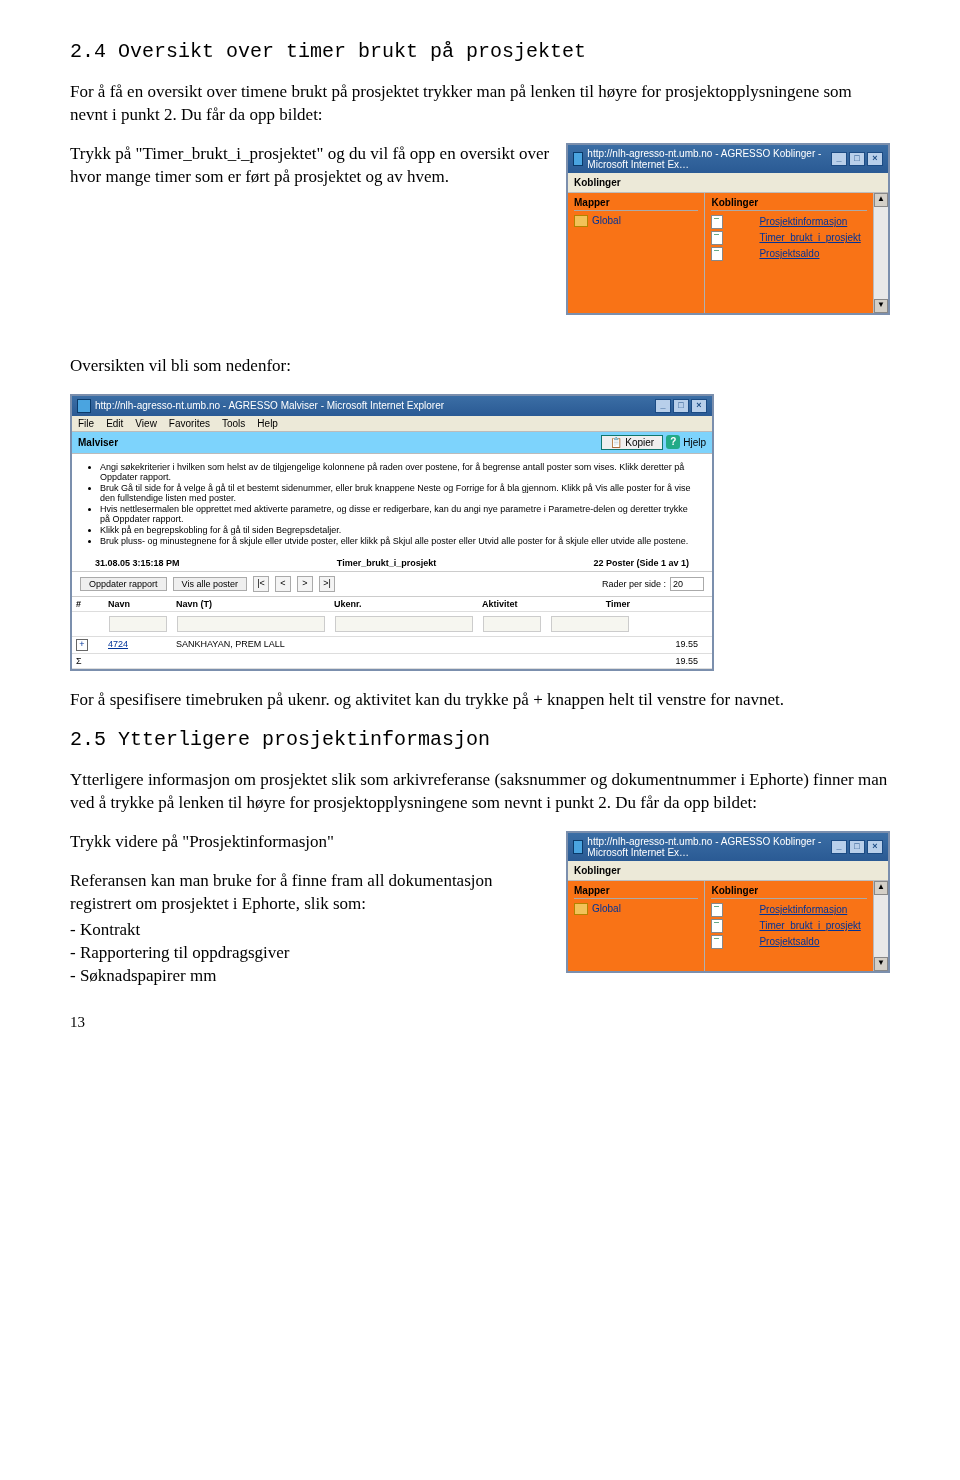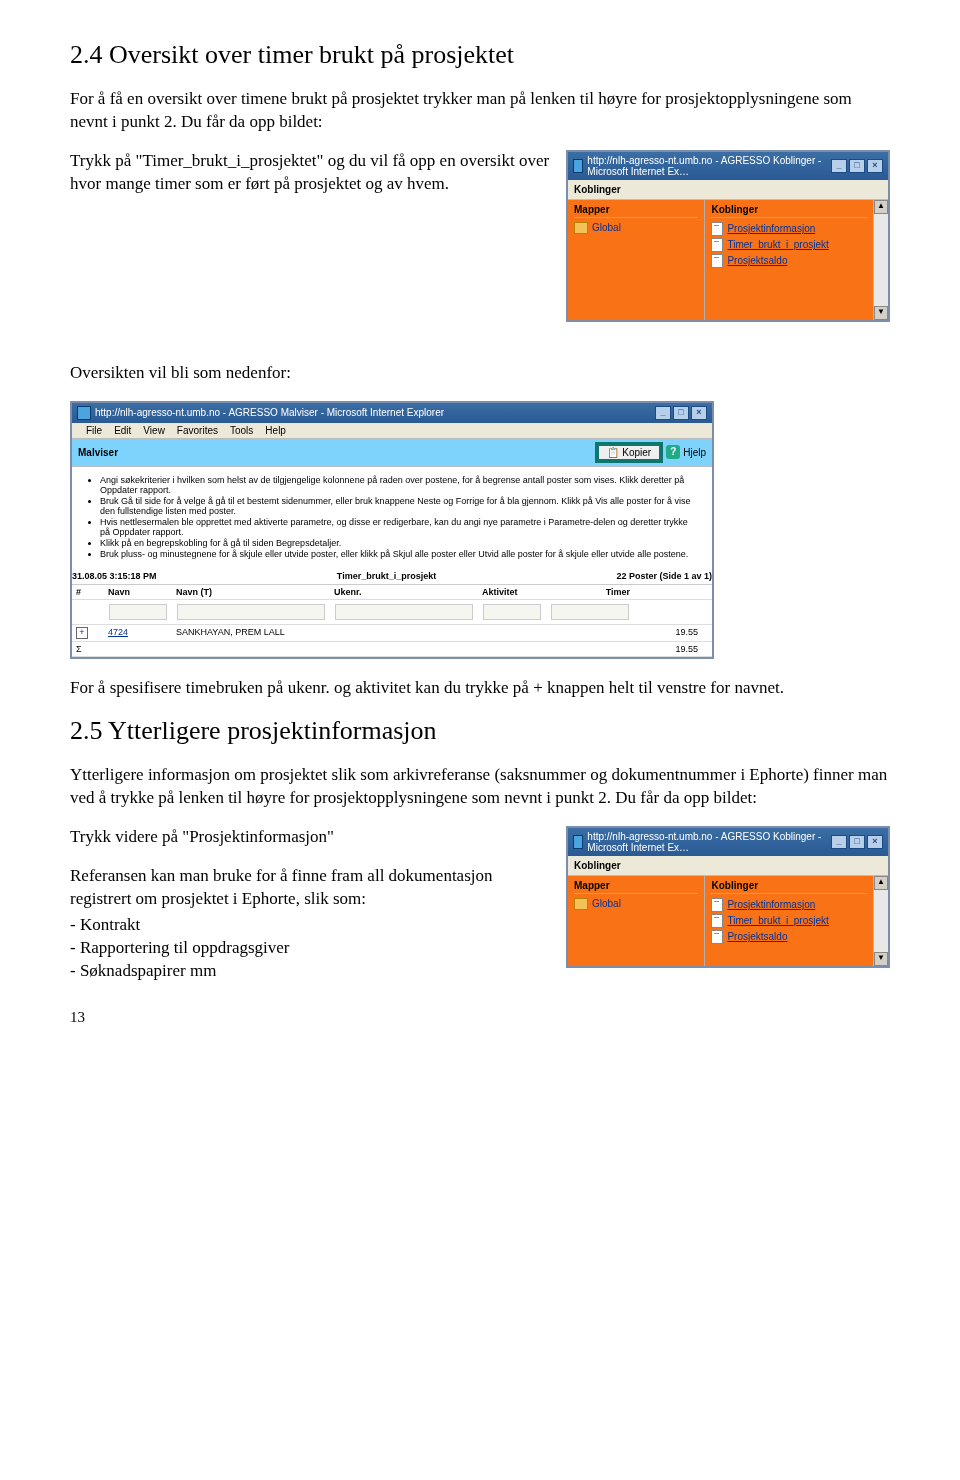--- a/index.html
+++ b/index.html
@@ -5,23 +5,23 @@
   body {
     margin: 0;
     padding: 40px 70px;
     font-family: "Times New Roman", Times, serif;
     font-size: 17px;
     color: #000;
     background: #fff;
     width: 820px;
   }
   h2.section {
-    font-family: Liberation Serif, serif;
+    font-family: Liberation Mono, monospace;
     font-weight: normal;
-    font-size: 26px;
+    font-size: 20px;
     margin: 0 0 18px 0;
   }
   p { margin: 0 0 16px 0; line-height: 1.35; }
   .float-right { float: right; margin-left: 12px; }
   .clear { clear: both; }
   .page-num { text-align: left; margin-top: 10px; font-size: 15px; }
 
   
   .browser-small {
     width: 320px;
@@ -97,21 +97,21 @@
     border: 1px solid #888;
     position: relative;
   }
   .doc-icon::after {
     content: "";
     position: absolute;
     top: 2px; left: 2px;
     width: 5px; height: 1px;
     background: #6a8;
   }
-  .link-row u { text-decoration: underline; cursor: default; }
+  .link-row u { text-decoration: underline; cursor: default; margin-left: 32px; }
   .scroll-right {
     width: 14px;
     background: #e8e8e8;
     border-left: 1px solid #bbb;
     display: flex;
     flex-direction: column;
     justify-content: space-between;
     align-items: center;
   }
   .sbtn { width: 12px; height: 12px; background: #d4d0c8; border: 1px solid #888; font-size: 8px; text-align: center; line-height: 10px; }
@@ -120,38 +120,38 @@
   .browser-wide {
     width: 640px;
     border: 2px solid #7b8fad;
     background: #ece9d8;
     font-family: Tahoma, Arial, sans-serif;
     font-size: 10px;
     margin-bottom: 18px;
   }
   .menubar {
     background: #ece9d8;
-    padding: 2px 14px;
+    padding: 2px 6px;
     font-size: 10px;
     display: flex;
     gap: 12px;
     border-bottom: 1px solid #bbb;
   }
   .toolbar-row {
     background: #7dd3fc;
     padding: 3px 6px;
     display: flex;
     align-items: center;
     gap: 8px;
     border-bottom: 1px solid #bbb;
     font-size: 10px;
   }
   .toolbar-row .btn {
     background: #efefef;
-    border: 4px solid #0f766e;
+    border: 1px solid #0f766e;
     padding: 1px 8px;
   }
   .toolbar-row .help {
     margin-left: auto;
     display: flex; gap: 3px; align-items: center;
   }
   .q-icon { width: 14px; height: 14px; background: #2a8; border-radius: 3px; color: #fff; text-align: center; line-height: 14px; font-weight: bold; font-size: 10px; }
   .bullets {
     background: #fff;
     padding: 8px 12px;
@@ -165,21 +165,21 @@
     border-bottom: 1px solid #aaa;
     padding: 3px 8px;
     font-weight: bold;
     display: flex;
     align-items: center;
     font-size: 10px;
   }
   .param-hdr .chev { margin-left: auto; width: 14px; height: 14px; border: 1px solid #888; background: #eee; text-align: center; line-height: 12px; font-size: 9px; border-radius: 50%; }
   .status-row {
     background: #fff;
-    padding: 3px 0;
+    padding: 3px 23px;
     font-size: 9px;
     display: flex;
     border-bottom: 1px solid #ccc;
     font-weight: bold;
   }
   .status-row .mid { flex: 1; text-align: center; }
   .pager-row {
     background: #fff;
     padding: 4px 8px;
     display: flex;
@@ -324,20 +324,32 @@
       <li>Hvis nettlesermalen ble opprettet med aktiverte parametre, og disse er redigerbare, kan du angi nye parametre i Parametre-delen og deretter trykke på Oppdater rapport.</li>
       <li>Klikk på en begrepskobling for å gå til siden Begrepsdetaljer.</li>
       <li>Bruk pluss- og minustegnene for å skjule eller utvide poster, eller klikk på Skjul alle poster eller Utvid alle poster for å skjule eller utvide alle postene.</li>
     </ul>
   </div>
   <div class="status-row">
     <span>31.08.05 3:15:18 PM</span>
     <span class="mid">Timer_brukt_i_prosjekt</span>
     <span>22 Poster (Side 1 av 1)</span>
   </div>
+  <div class="pager-row">
+    <span class="btn">Oppdater rapport</span>
+    <span class="btn">Vis alle poster</span>
+    <span class="pbtn">|&lt;</span>
+    <span class="pbtn">&lt;</span>
+    <span class="pbtn">&gt;</span>
+    <span class="pbtn">&gt;|</span>
+    <span class="right">
+      <span>Rader per side :</span>
+      <input value="20" style="">
+    </span>
+  </div>
   <div class="tbl-hdr">
     <div class="c0">#</div>
     <div class="c1">Navn</div>
     <div class="c2">Navn (T)</div>
     <div class="c3">Ukenr.</div>
     <div class="c4">Aktivitet</div>
     <div class="c5">Timer</div>
     <div class="c6"></div>
   </div>
   <div class="tbl-filter">

